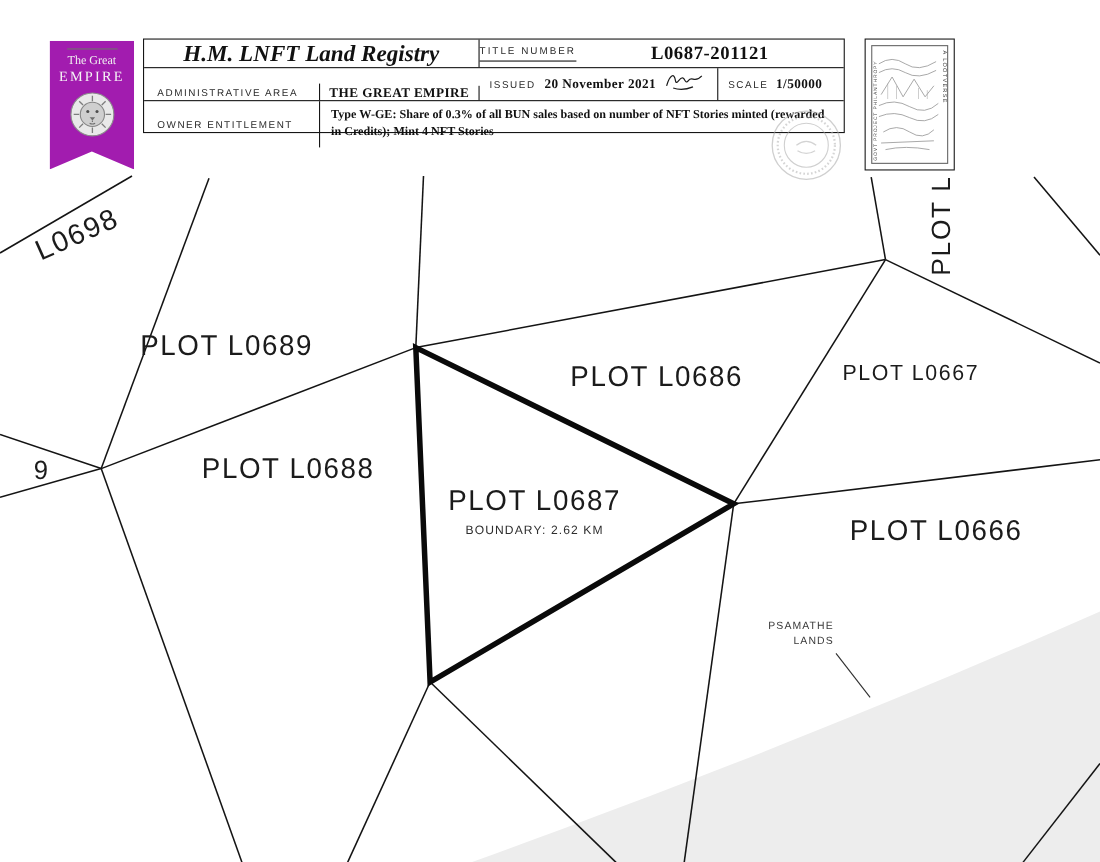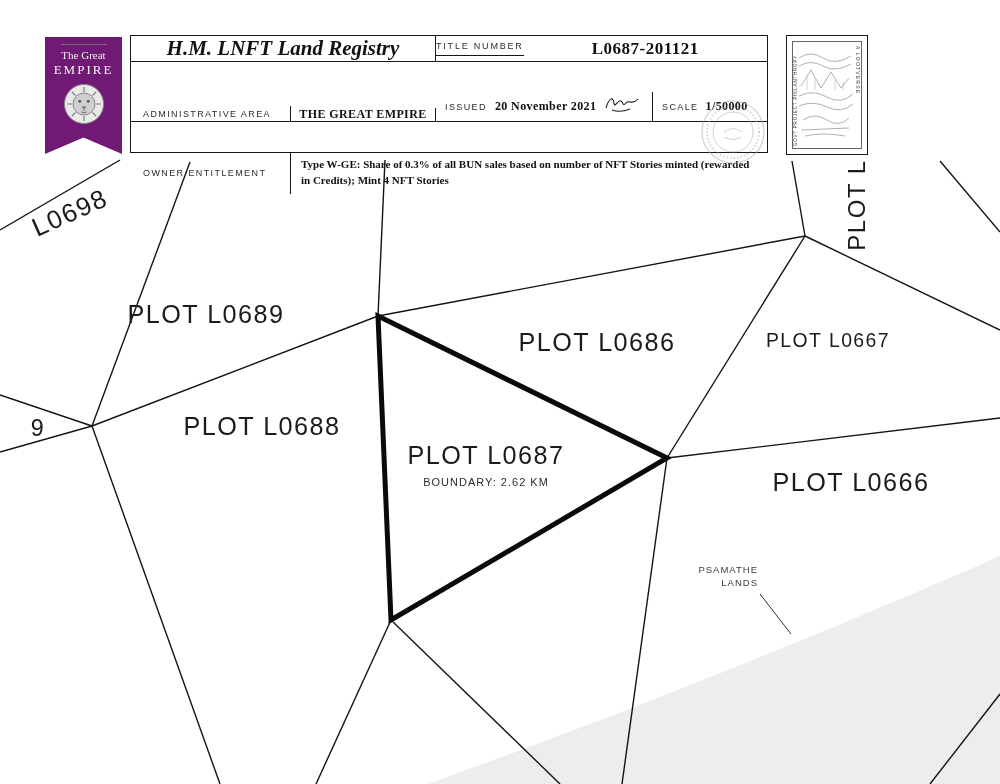--- a/index.html
+++ b/index.html
@@ -26,34 +26,34 @@
   .rot-label-0698 { transform:translate(-50%,-50%) rotate(-24deg); }
   .rot-label-vert { transform:translate(-50%,-50%) rotate(-90deg); }
   .region-label {
     position:absolute; left:640px; top:563px; width:118px; text-align:right;
     font-size:9.5px; letter-spacing:1px; color:#3a3a3a; line-height:13px;
   }
 
   
   .banner {
     position:absolute; left:45px; top:37px; width:77px; height:117px;
-    background:#701a75; z-index:6;
+    background:#a21caf; z-index:6;
     clip-path:polygon(0 0,100% 0,100% 100%,50% 86%,0 100%);
     display:flex; flex-direction:column; align-items:center;
   }
   .banner-rule { width:46px; border-top:1px solid #6f6f6f; margin-top:7px; }
   .banner-line1 { color:#efefef; font-family:"Liberation Serif", serif; font-size:11px; margin-top:4px; }
   .banner-line2 { color:#f5f5f5; font-family:"Liberation Serif", serif; font-size:13px; letter-spacing:2px; margin-top:1px; }
   .lion { margin-top:5px; }
 
   
   .reg-table {
-    position:absolute; left:130px; top:35px; width:638px; height:118px;
+    position:absolute; left:130px; top:35px; width:638px; height:86px;
     background:#fff; border:1.5px solid #161616; z-index:5;
-    display:flex; flex-direction:column;gap:30px;
+    display:flex; flex-direction:column;
   }
   .rt-row { display:flex; }
   .row1 { height:52px; border-bottom:1.5px solid #161616; }
   .row2 { height:30px; border-bottom:1.5px solid #161616; }
   .row3 { flex:1; }
   .cell { display:flex; align-items:center; }
   .b-right { border-right:1.5px solid #161616; }
   .cell-title { width:305px; justify-content:center; }
   .registry-title { font-family:"Liberation Serif", serif; font-weight:bold; font-style:italic; font-size:21px; }
   .cell-tn { flex:1; display:flex; flex-direction:row; }

